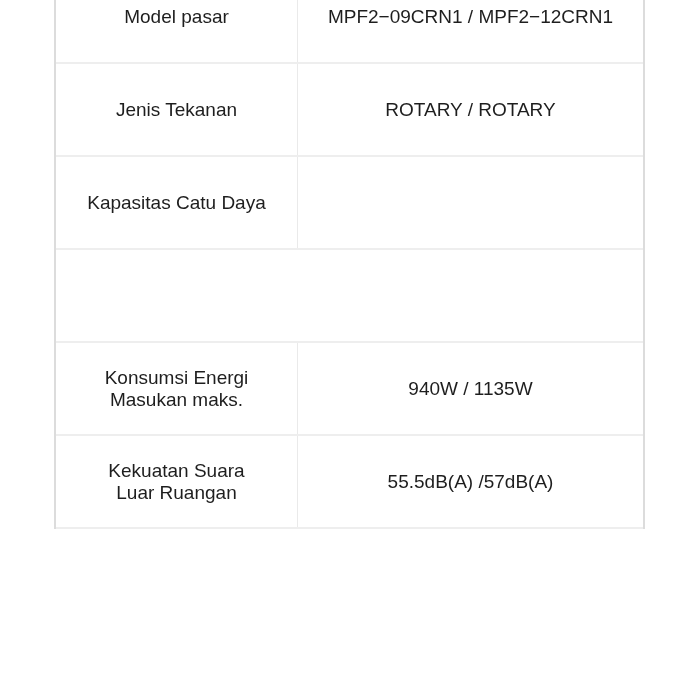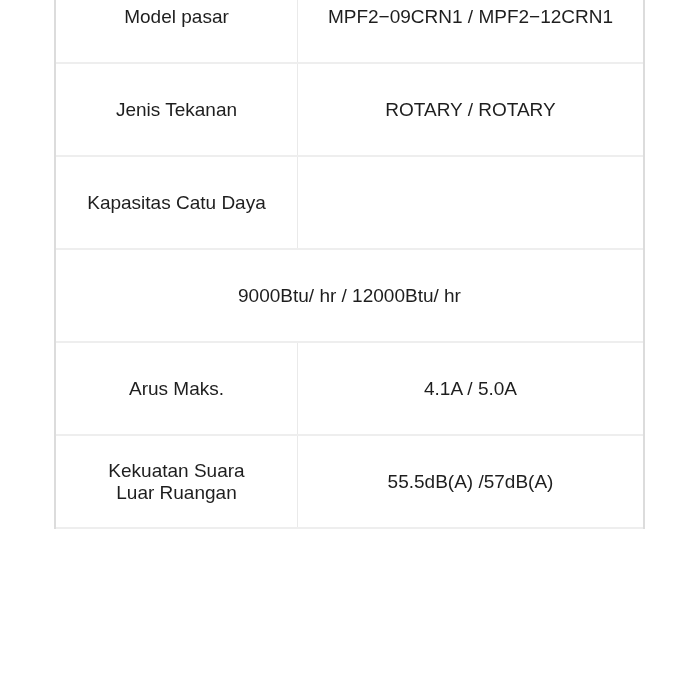--- a/index.html
+++ b/index.html
@@ -64,24 +64,24 @@
     <div class="spec-value">MPF2−09CRN1 / MPF2−12CRN1</div>
   </div>
   <div class="spec-row">
     <div class="spec-label">Jenis Tekanan</div>
     <div class="spec-value">ROTARY / ROTARY</div>
   </div>
   <div class="spec-row">
     <div class="spec-label">Kapasitas Catu Daya</div>
   </div>
   <div class="spec-row">
-    <div class="spec-value">9000Btu/ hr / 12000Btu/ hr</div>
   </div>
   <div class="spec-row">
-    <div class="spec-label">Arus Maks.</div>
-    <div class="spec-value">4.1A / 5.0A</div>
+    <div class="spec-label">Konsumsi Energi
+Masukan maks.</div>
+    <div class="spec-value">940W / 1135W</div>
   </div>
   <div class="spec-row">
     <div class="spec-label">Kekuatan Suara
 Luar Ruangan</div>
     <div class="spec-value">55.5dB(A) /57dB(A)</div>
   </div>
 </div>
 
 </body></html>

